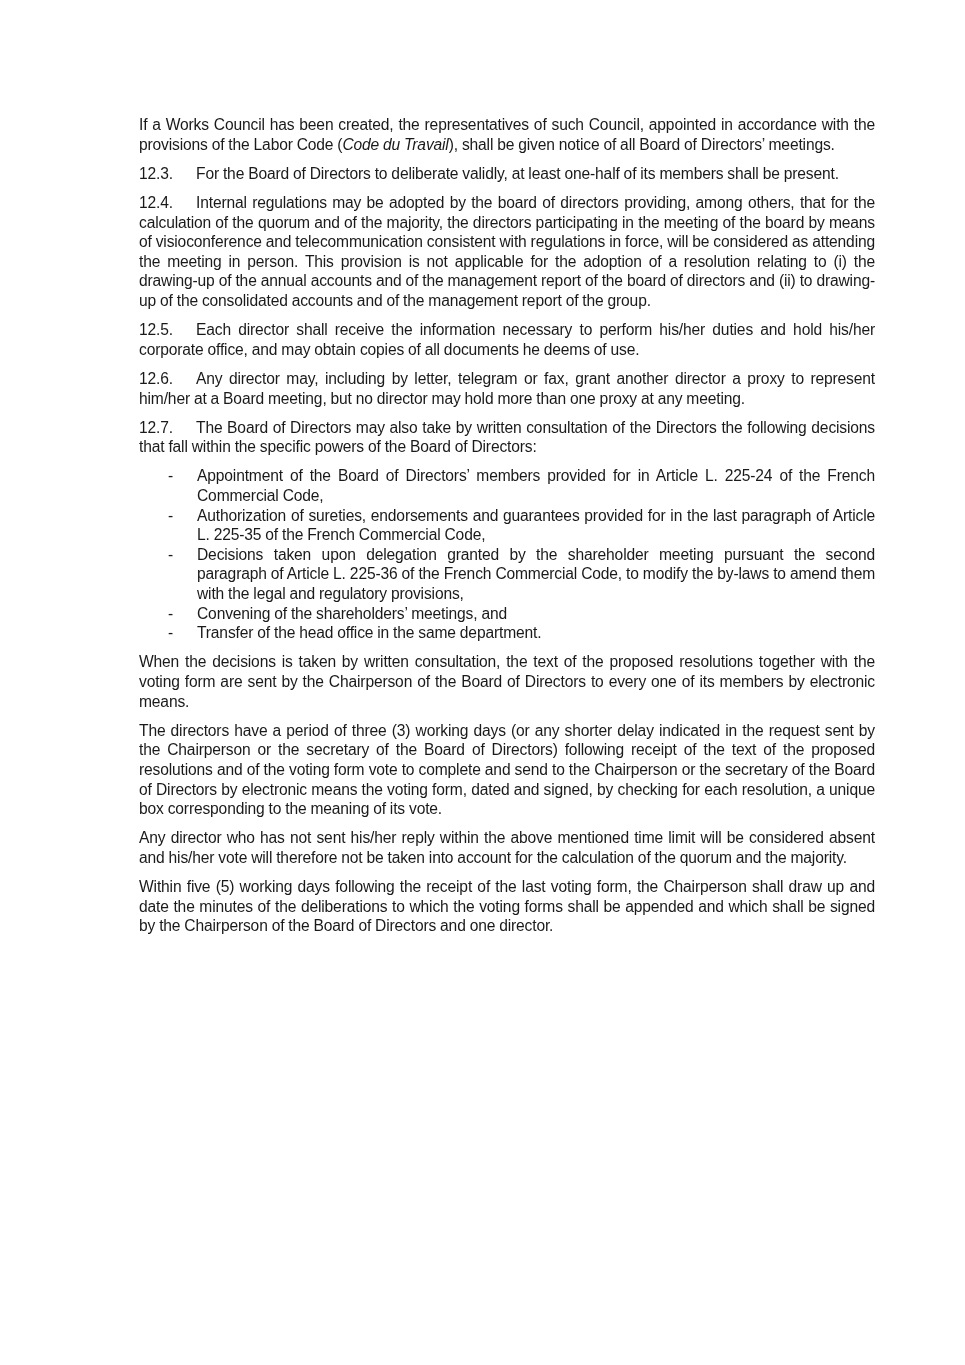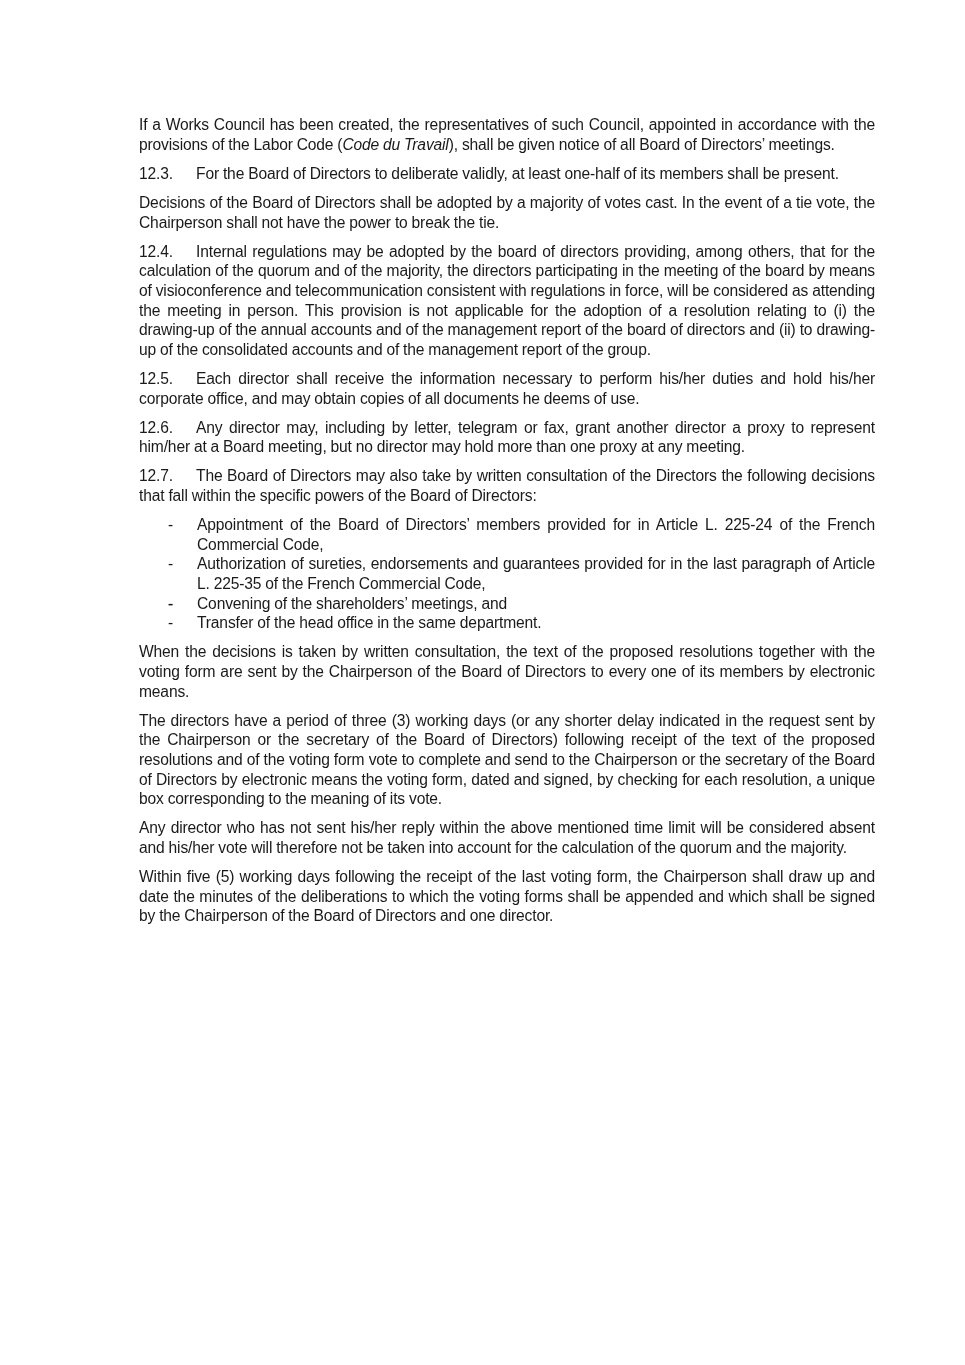--- a/index.html
+++ b/index.html
@@ -60,34 +60,33 @@
 </head>
 <body>
 
 <div class="page">
 
   <p class="para"><span>If a Works Council has been created, the representatives of such Council, appointed in accordance with the provisions of the Labor Code (</span><em>Code du Travail</em><span>), shall be given notice of all Board of Directors’ meetings.</span></p>
 
 
   <p class="para"><span class="num">12.3.</span><span>For the Board of Directors to deliberate validly, at least one-half of its members shall be present.</span></p>
 
-  <p class="para"><span>Decisions of the Board of Directors shall be adopted by a majority of votes cast. In the event of a tie vote, the Chairperson shall not have the power to break the tie.</span></p>
 
   <p class="para"><span class="num">12.4.</span><span>Internal regulations may be adopted by the board of directors providing, among others, that for the calculation of the quorum and of the majority, the directors participating in the meeting of the board by means of visioconference and telecommunication consistent with regulations in force, will be considered as attending the meeting in person. This provision is not applicable for the adoption of a resolution relating to (i) the drawing-up of the annual accounts and of the management report of the board of directors and (ii) to drawing-up of the consolidated accounts and of the management report of the group.</span></p>
 
   <p class="para"><span class="num">12.5.</span><span>Each director shall receive the information necessary to perform his/her duties and hold his/her corporate office, and may obtain copies of all documents he deems of use.</span></p>
 
   <p class="para"><span class="num">12.6.</span><span>Any director may, including by letter, telegram or fax, grant another director a proxy to represent him/her at a Board meeting, but no director may hold more than one proxy at any meeting.</span></p>
 
   <p class="para"><span class="num">12.7.</span><span>The Board of Directors may also take by written consultation of the Directors the following decisions that fall within the specific powers of the Board of Directors:</span></p>
 
   <ul class="dash-list">
     <li><span class="dash">-</span><span>Appointment of the Board of Directors’ members provided for in Article L. 225-24 of the French Commercial Code,</span></li>
     <li><span class="dash">-</span><span>Authorization of sureties, endorsements and guarantees provided for in the last paragraph of Article L. 225-35 of the French Commercial Code,</span></li>
-    <li><span class="dash">-</span></li>
+    <li><span class="dash">-</span><span>Decisions taken upon delegation granted by the shareholder meeting pursuant the second paragraph of Article L. 225-36 of the French Commercial Code, to modify the by-laws to amend them with the legal and regulatory provisions,</span></li>
     <li><span class="dash">-</span><span>Convening of the shareholders’ meetings, and</span></li>
     <li><span class="dash">-</span><span>Transfer of the head office in the same department.</span></li>
   </ul>
 
   <p class="para"><span>When the decisions is taken by written consultation, the text of the proposed resolutions together with the voting form are sent by the Chairperson of the Board of Directors to every one of its members by electronic means.</span></p>
 
   <p class="para"><span>The directors have a period of three (3) working days (or any shorter delay indicated in the request sent by the Chairperson or the secretary of the Board of Directors) following receipt of the text of the proposed resolutions and of the voting form vote to complete and send to the Chairperson or the secretary of the Board of Directors by electronic means the voting form, dated and signed, by checking for each resolution, a unique box corresponding to the meaning of its vote.</span></p>
 
 
   <p class="para"><span>Any director who has not sent his/her reply within the above mentioned time limit will be considered absent and his/her vote will therefore not be taken into account for the calculation of the quorum and the majority.</span></p>

